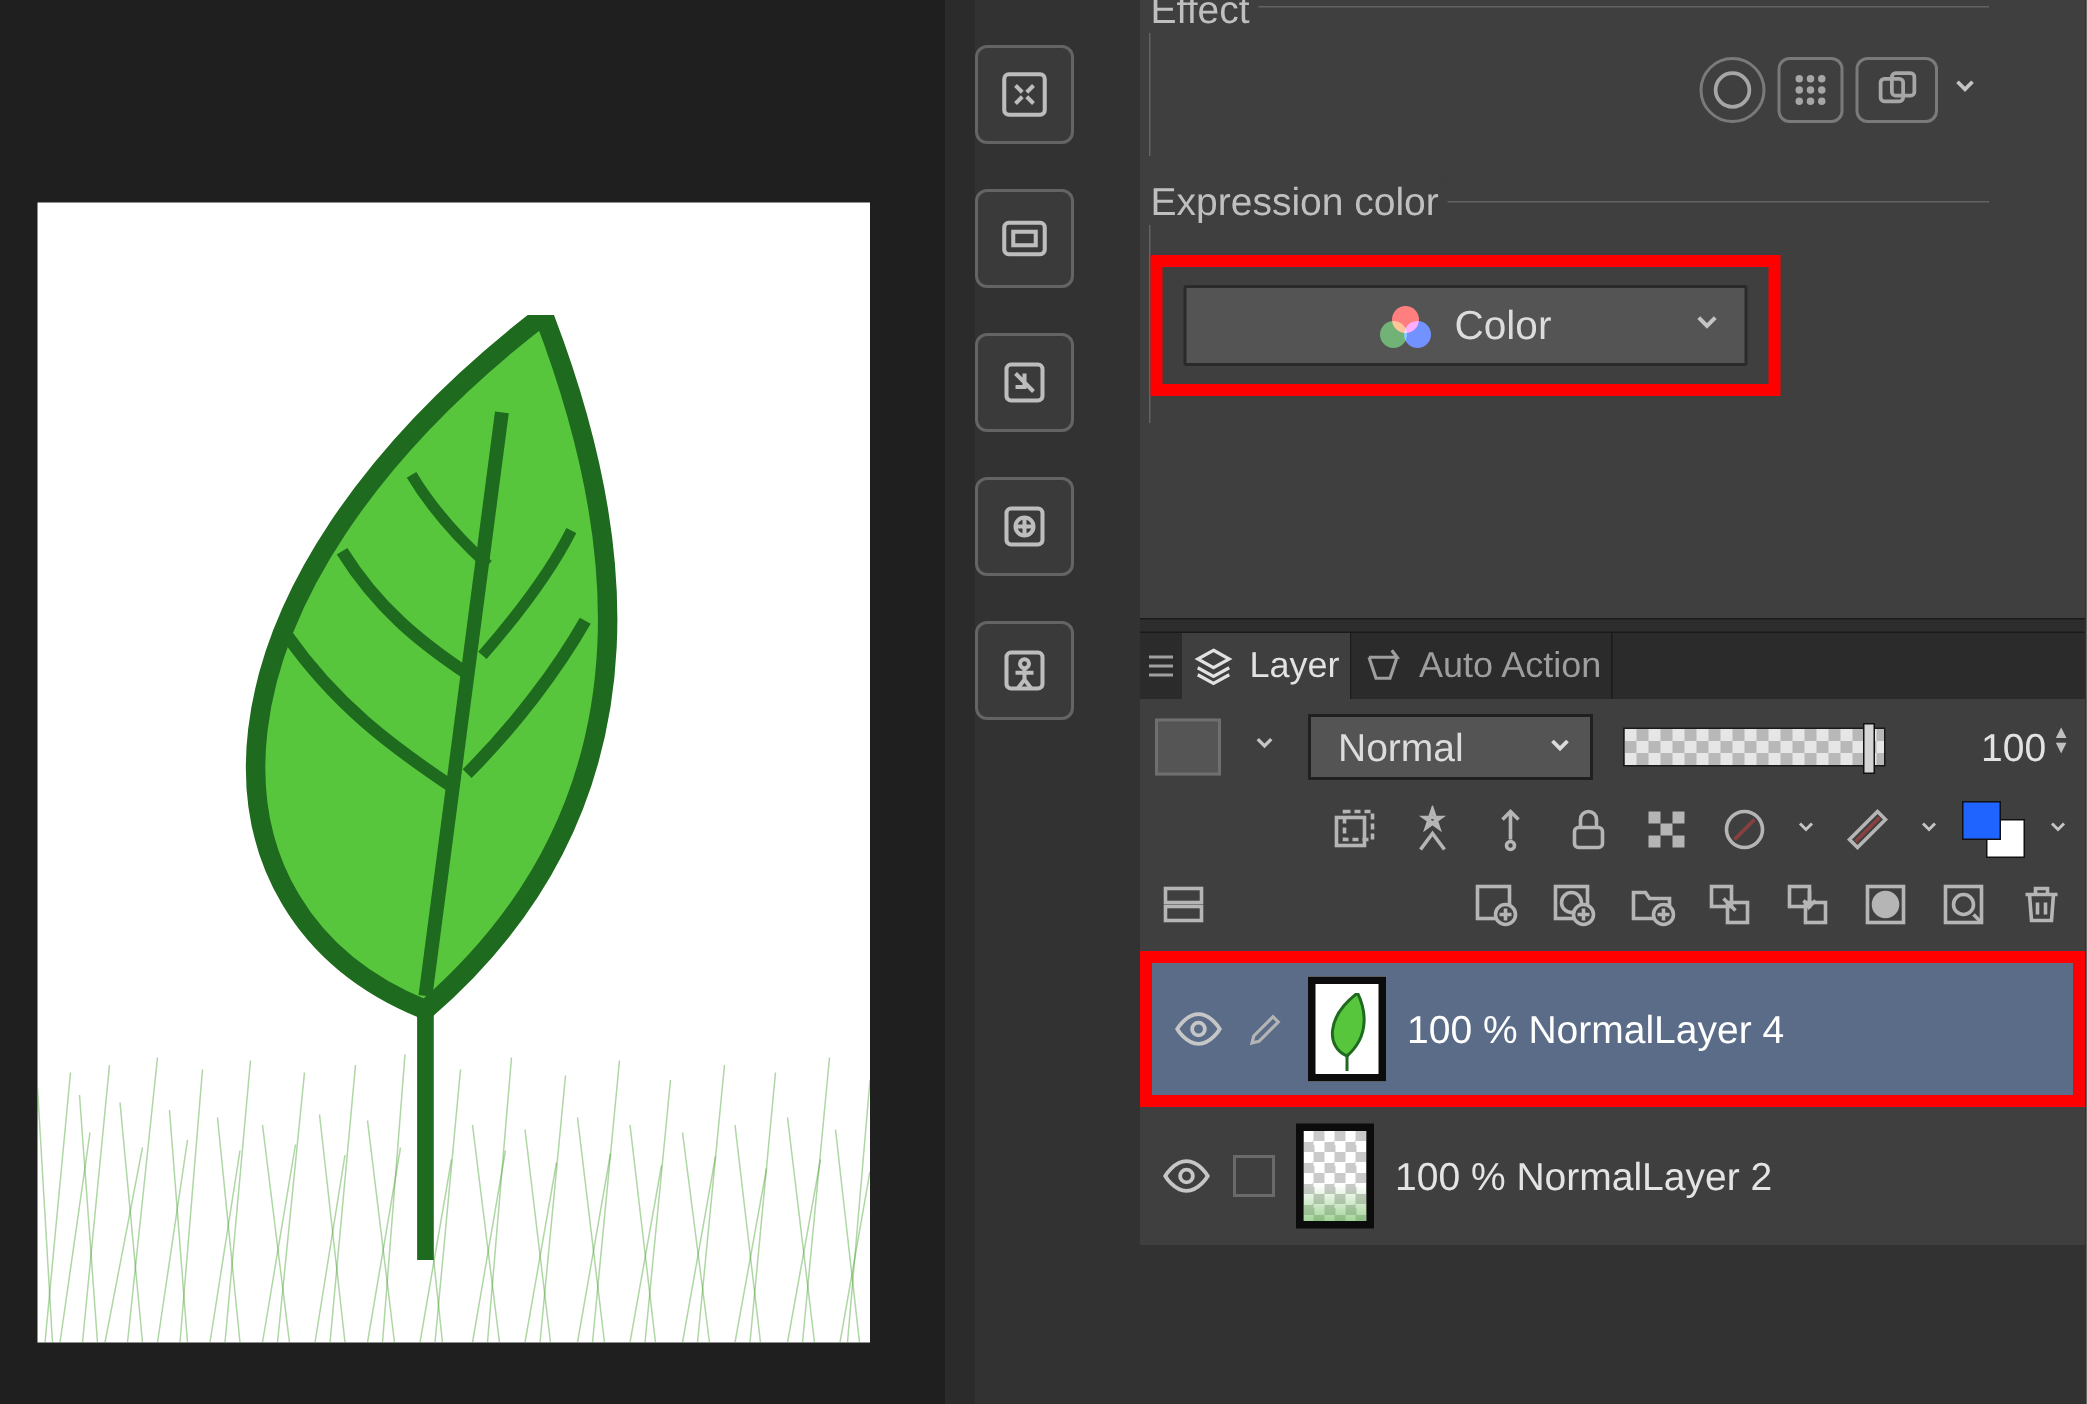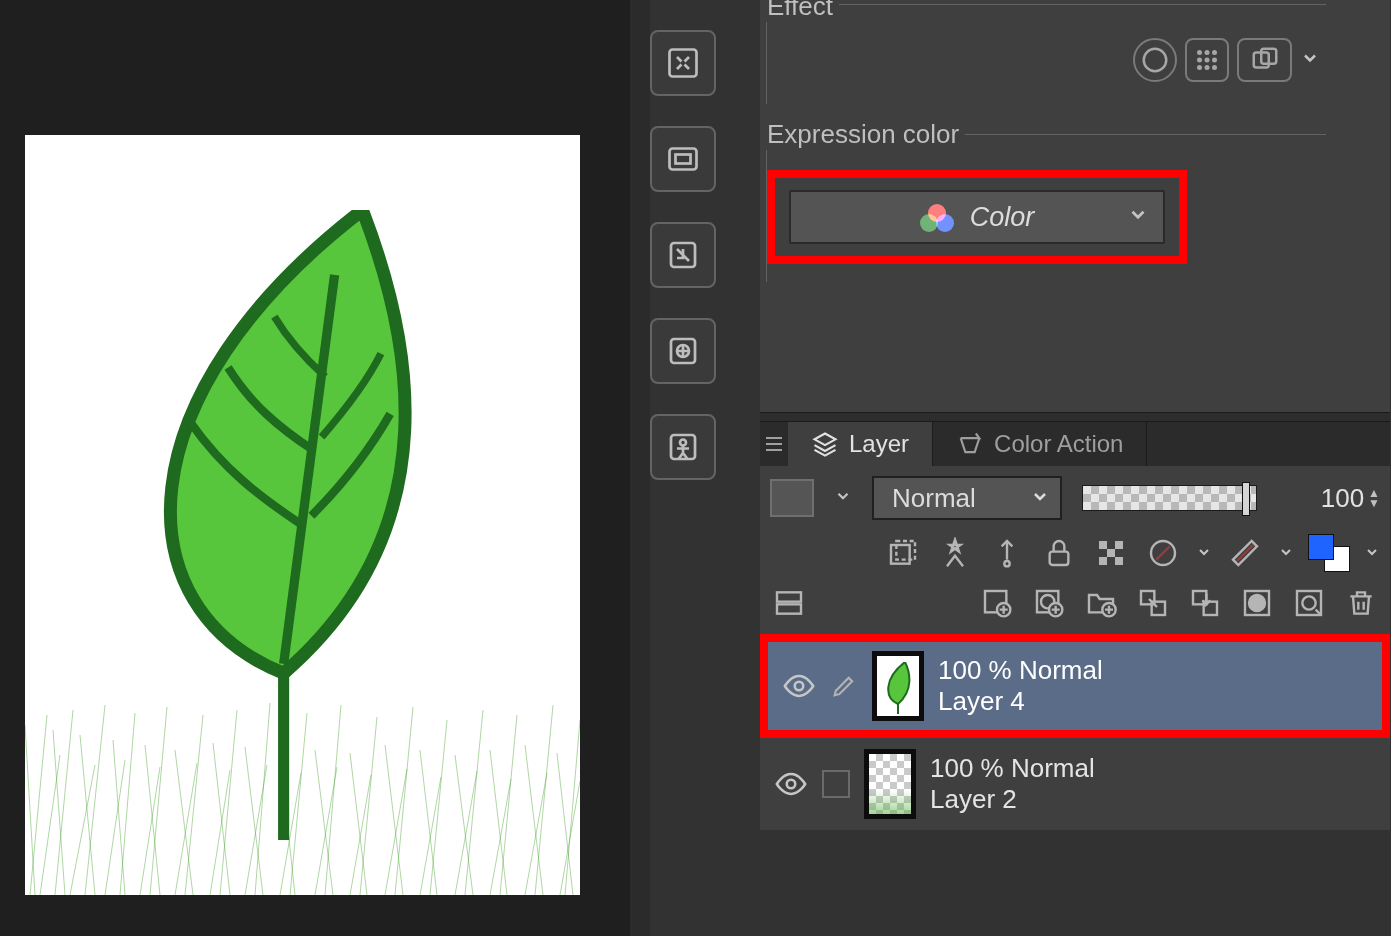--- a/index.html
+++ b/index.html
@@ -105,21 +105,20 @@
   .expr-dd {
     height: 54px;
     background: #545454;
     border: 2px solid #2a2a2a;
     border-radius: 2px;
     display: flex; align-items: center; justify-content: center;
     gap: 16px;
     font-size: 27px;
     color: #dcdcdc;
     position: relative;
-    font-style: italic;
   }
   .expr-dd .chev {
     position: absolute;
     right: 14px; top: 50%; transform: translateY(-50%);
     color: #c4c4c4;
   }
   .rgb-icon { width: 34px; height: 26px; position: relative; }
   .rgb-icon span {
     position: absolute; width: 18px; height: 18px; border-radius: 50%;
     mix-blend-mode: screen;
@@ -150,21 +149,21 @@
   }
   .small-menu {
     width: 28px;
     display: flex; flex-direction: column; align-items: center; justify-content: center;
     gap: 4px;
   }
   .small-menu span { width: 16px; height: 2px; background: #a0a0a0; }
   .tab {
     display: flex; align-items: center;
     gap: 10px;
-    padding: 0 23px;
+    padding: 0 7px;
     font-size: 24px;
     color: #9e9e9e;
     border-right: 1px solid #1b1b1b;
   }
   .tab.active { background: #3f3f3f; color: #e2e2e2; }
   .tab svg { width: 28px; height: 28px; }
   
   .blend-row {
     position: absolute;
     left: 0; top: 472px;
@@ -201,21 +200,21 @@
   }
   .opacity-knob {
     position: absolute; right: 6px; top: -4px;
     width: 8px; height: 34px;
     background: #d5d5d5;
     border: 1px solid #111;
   }
   .opacity-val {
     font-size: 26px;
     color: #e2e2e2;
-    display: flex; align-items: center; gap: 4px; margin-left: 44px;
+    display: flex; gap: 4px; margin-left: 44px;
   }
   .spin { display:flex; flex-direction:column; font-size:12px; line-height:10px; color:#c0c0c0;}
   
   .layer-tools {
     position: absolute;
     left: 0; top: 528px;
     width: 100%;
     padding: 6px 10px;
     display: flex;
     justify-content: flex-end;
@@ -273,21 +272,21 @@
   .thumb {
     width: 52px; height: 70px;
     background: #fff;
     border: 5px solid #0c0c0c;
     position: relative;
     overflow: hidden;
   }
   .thumb.check { background: repeating-conic-gradient(#cacaca 0% 25%, #fff 0% 50%) 0 0/14px 14px;}
   .mini-leaf { position:absolute; left:4px; top:6px; width:34px; height:52px; }
   .mini-grass { position:absolute; left:0; bottom:0; width:100%; height:24px; background: linear-gradient(to top, rgba(90,180,70,.55), transparent); }
-  .layer-text { display:flex; flex-direction:column; font-size:26px; color:#e4e4e4;}
+  .layer-text { display:flex; flex-direction:row; font-size:26px; color:#e4e4e4;}
   .layer-item.sel .layer-text { color:#fff; }
   .paper-icon {
     width: 46px; height: 46px;
     border: 3px solid #cfcfcf;
     position: relative;
   }
   .paper-icon::after {
     content:'';
     position:absolute; right:-2px; bottom:-2px;
     width: 14px; height: 14px;
@@ -493,21 +492,21 @@
     <div class="tab active">
       <svg viewBox="0 0 24 24" fill="none" stroke="currentColor" stroke-width="1.8">
           <path d="M12 3l9 5-9 5-9-5 9-5zM3 13l9 5 9-5M3 17l9 5 9-5"></path>
         </svg>
       <span>Layer</span>
     </div>
     <div class="tab">
       <svg viewBox="0 0 24 24" fill="none" stroke="currentColor" stroke-width="1.8">
           <path d="M4 7h16l-3-4M4 7l4 12h8l4-12"></path>
         </svg>
-      <span>Color Action</span>
+      <span>Auto Action</span>
     </div>
   </div>
 
   <div class="blend-row">
     <div class="paltype"></div>
     <span class="chev-small">
       <svg width="18" height="18" viewBox="0 0 24 24" fill="none" stroke="currentColor" stroke-width="3">
           <path d="M6 9l6 6 6-6"></path>
         </svg>
     </span>

